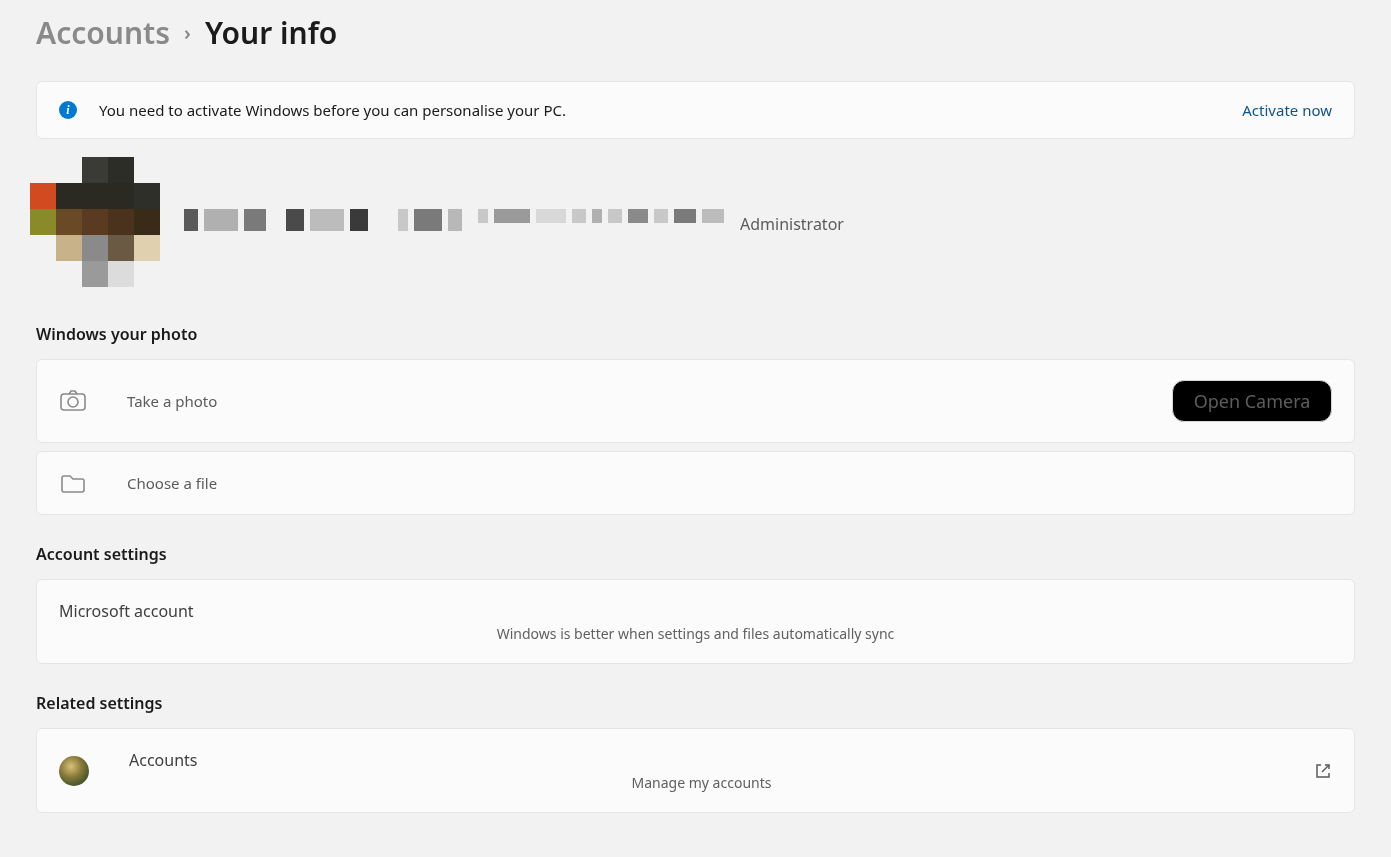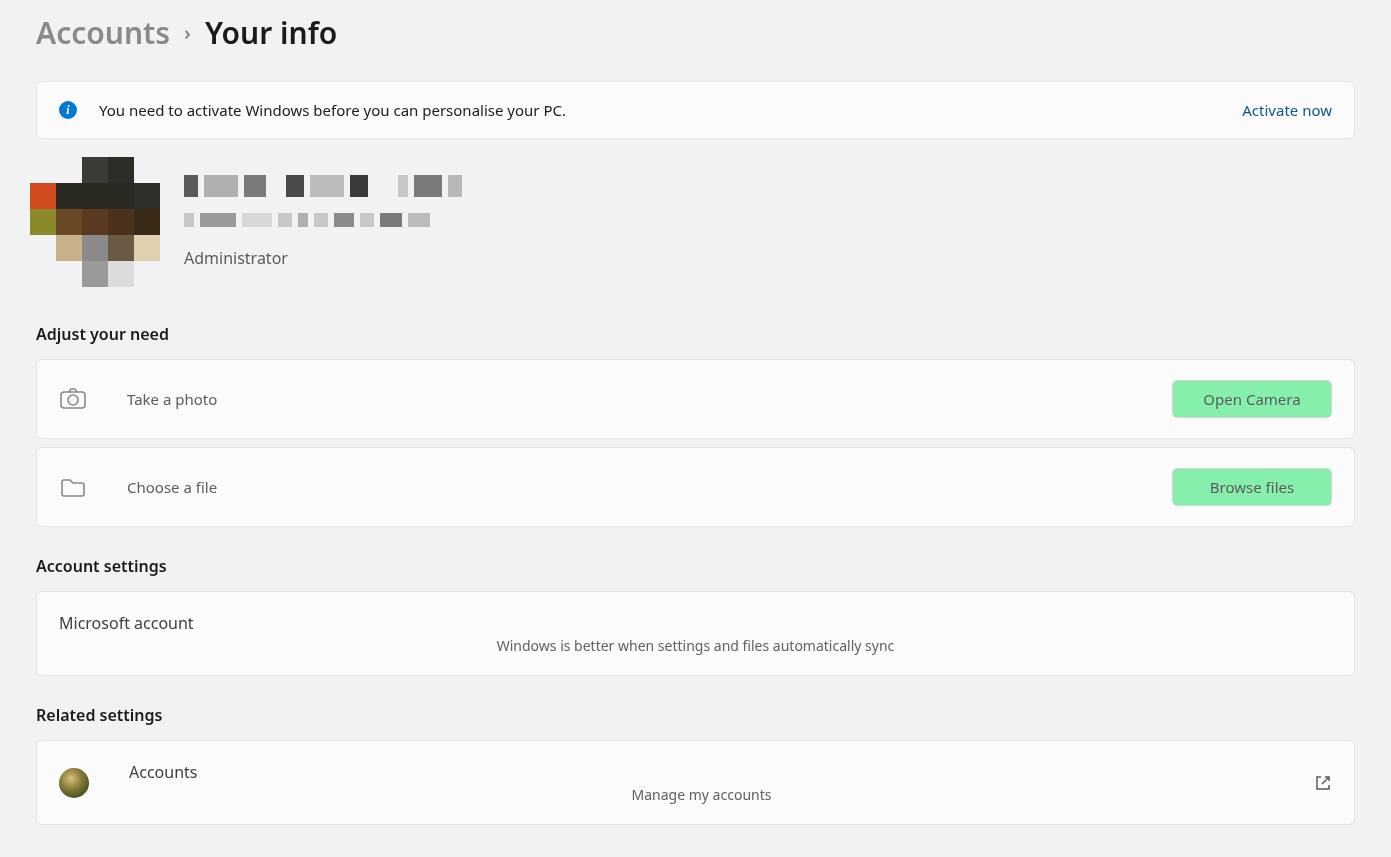--- a/index.html
+++ b/index.html
@@ -53,21 +53,21 @@
   }
   .pixel-avatar {
     width: 130px; height: 130px; flex-shrink: 0;
     display: grid;
     grid-template-columns: repeat(5, 1fr);
     grid-template-rows: repeat(5, 1fr);
     position: relative;
     left: -6px;
   }
   .pixel-avatar div { width: 100%; height: 100%; }
-  .profile-text { display: flex; flex-direction: column; gap: 16px; }
+  .profile-text { display: flex; flex-direction: row; gap: 16px; }
   .redact-row { display: flex; gap: 6px; }
   .redact-row span { display: inline-block; height: 22px; }
   .profile-role { color: #5c5c5c; font-size: 16px; margin-top: 4px; }
   .section-heading {
     font-size: 16px; font-weight: 600; color: #1b1b1b;
     margin-bottom: 14px;
   }
   .row-card {
     background: #fbfbfb;
     border: 1px solid #e5e5e5;
@@ -77,25 +77,25 @@
     align-items: center;
     gap: 40px;
     margin-bottom: 8px;
   }
   .row-icon {
     width: 28px; height: 22px; flex-shrink: 0;
     display: flex; align-items: center; justify-content: center;
   }
   .row-label { flex: 1; color: #5c5c5c; font-size: 15px; }
   .btn {
-    background: #86efac;
+    background: #000000;
     border: 1px solid #d6d6d6;
-    border-radius: 5px;
+    border-radius: 12px;
     padding: 8px 20px;
-    font-size: 15px;
+    font-size: 18px;
     color: #5c5c5c;
     cursor: pointer;
     min-width: 160px;
     text-align: center;
   }
   .section-gap { margin-top: 28px; }
   .two-line { flex: 1; display: flex; flex-direction: column; gap: 2px; }
   .two-line .primary { color: #404040; font-size: 16px; }
   .two-line .secondary { color: #616161; font-size: 14px; text-align: center; }
   .small-avatar {
@@ -172,42 +172,41 @@
       <span style="width:14px;height:14px;background:#c8c8c8"></span>
       <span style="width:20px;height:14px;background:#8a8a8a"></span>
       <span style="width:14px;height:14px;background:#c8c8c8"></span>
       <span style="width:22px;height:14px;background:#7a7a7a"></span>
       <span style="width:22px;height:14px;background:#bcbcbc"></span>
     </div>
     <div class="profile-role">Administrator</div>
   </div>
 </div>
 
-<div class="section-heading">Adjust your need</div>
+<div class="section-heading">Windows your photo</div>
 
 <div class="row-card">
   <div class="row-icon">
     <svg width="28" height="22" viewBox="0 0 28 22" fill="none" stroke="#8a8a8a" stroke-width="1.6">
       <rect x="2" y="4" width="24" height="16" rx="3"></rect>
       <circle cx="14" cy="12" r="5"></circle>
       <path d="M10 4 l2 -3 h4 l2 3"></path>
     </svg>
   </div>
   <div class="row-label">Take a photo</div>
   <div class="btn">Open Camera</div>
 </div>
 
 <div class="row-card">
   <div class="row-icon">
     <svg width="28" height="22" viewBox="0 0 28 22" fill="none" stroke="#8a8a8a" stroke-width="1.6">
       <path d="M3 6 a2 2 0 0 1 2 -2 h6 l3 3 h9 a2 2 0 0 1 2 2 v9 a2 2 0 0 1 -2 2 H5 a2 2 0 0 1 -2 -2 Z"></path>
     </svg>
   </div>
   <div class="row-label">Choose a file</div>
-  <div class="btn">Browse files</div>
 </div>
 
 <div class="section-heading section-gap">Account settings</div>
 
 <div class="row-card">
   <div class="two-line">
     <div class="primary">Microsoft account</div>
     <div class="secondary">Windows is better when settings and files automatically sync</div>
   </div>
 </div>

